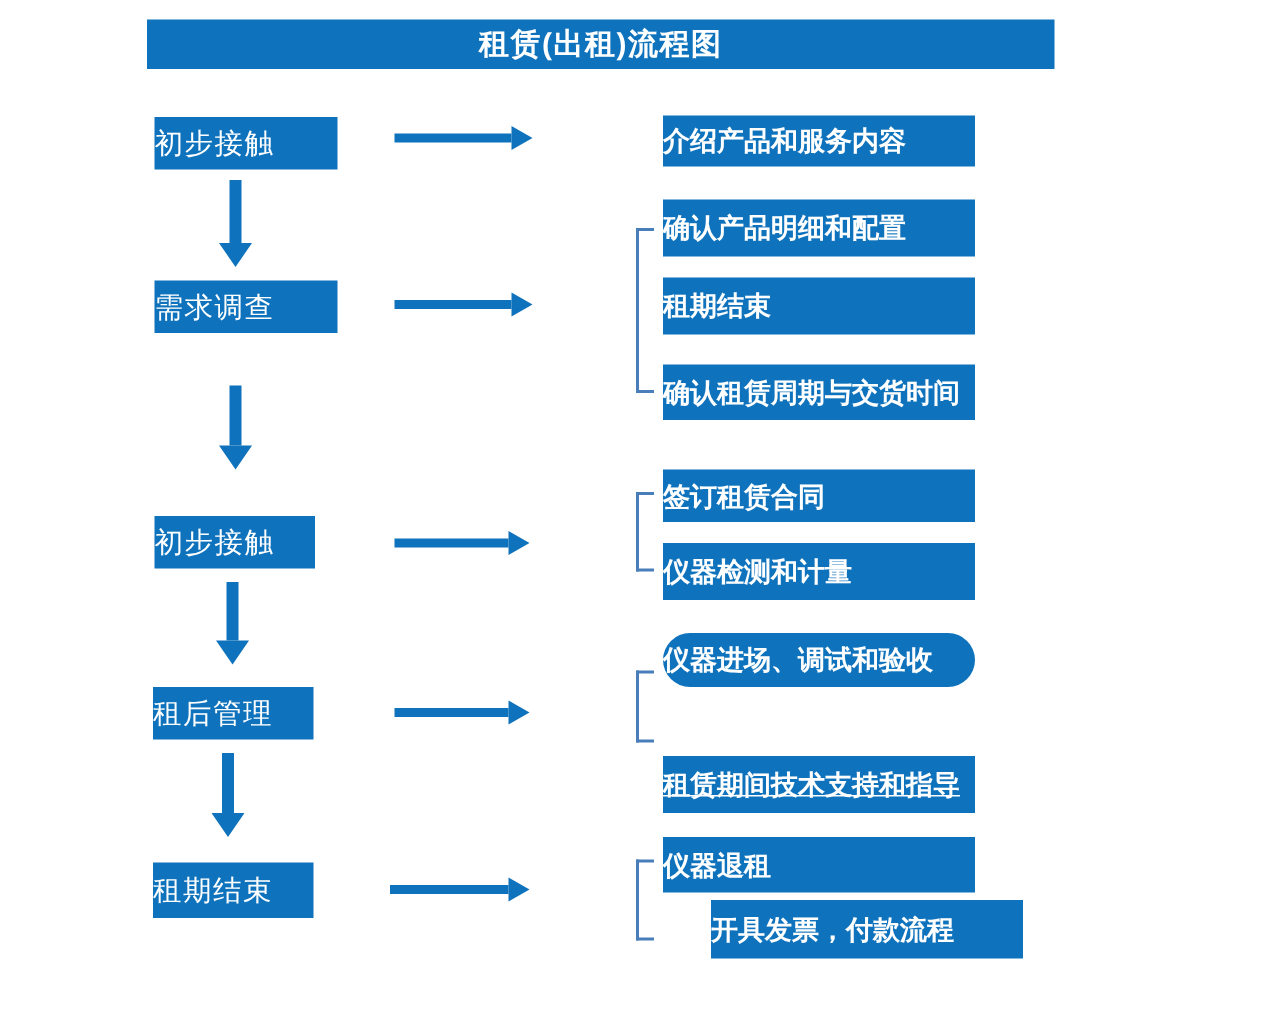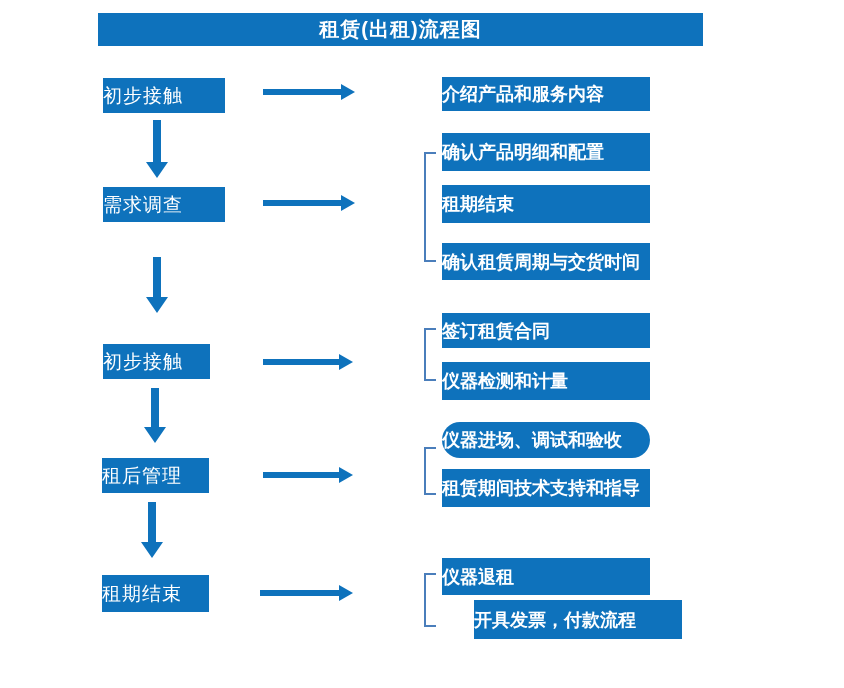--- a/index.html
+++ b/index.html
@@ -102,18 +102,18 @@
   <div class="detail-box" style="top:77px;height:34px;">介绍产品和服务内容</div>
 
   <div class="detail-box" style="top:133px;height:38px;">确认产品明细和配置</div>
   <div class="detail-box" style="top:185px;height:38px;">租期结束</div>
   <div class="detail-box" style="top:243px;height:37px;">确认租赁周期与交货时间</div>
 
   <div class="detail-box" style="top:313px;height:35px;">签订租赁合同</div>
   <div class="detail-box" style="top:362px;height:38px;">仪器检测和计量</div>
 
   <div class="detail-box" style="top:422px;height:36px;border-radius:18px;">仪器进场、调试和验收</div>
-  <div class="detail-box" style="top:469px;height:38px;">租赁期间技术支持和指导</div>
+  <div class="detail-box" style="top:504px;height:38px;text-decoration:underline;">租赁期间技术支持和指导</div>
 
   <div class="detail-box" style="top:558px;height:37px;">仪器退租</div>
   <div class="detail-box" style="top:600px;height:39px;margin-left:32px;">开具发票，付款流程</div>
 
 </div>
 
 </body></html>

